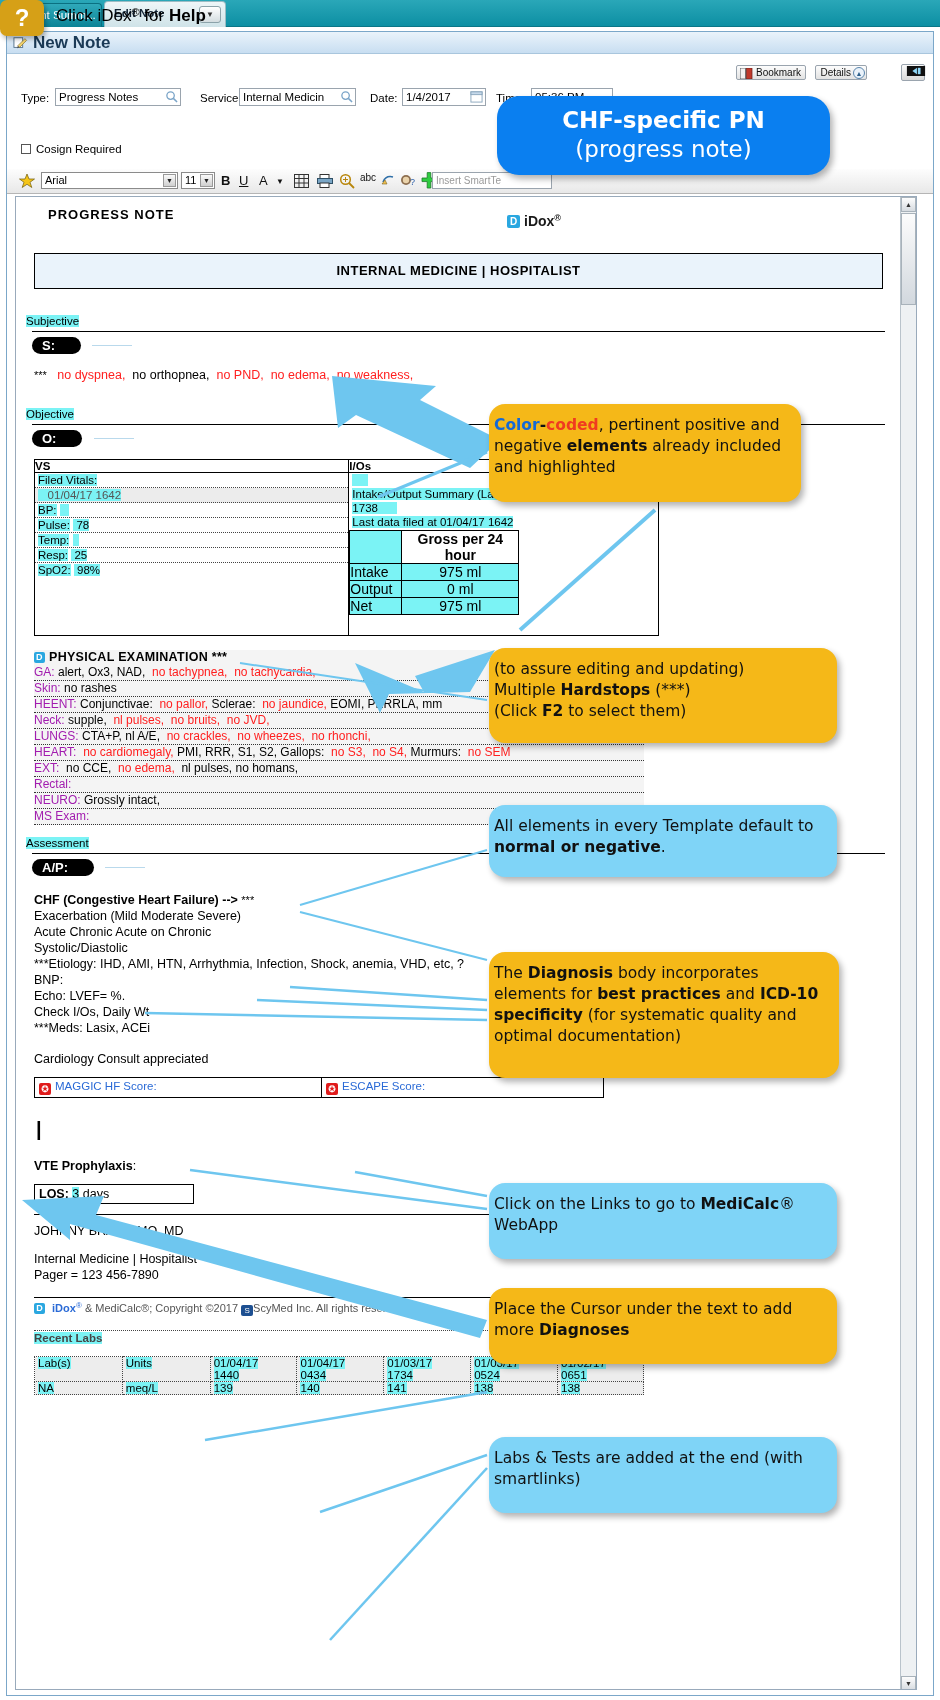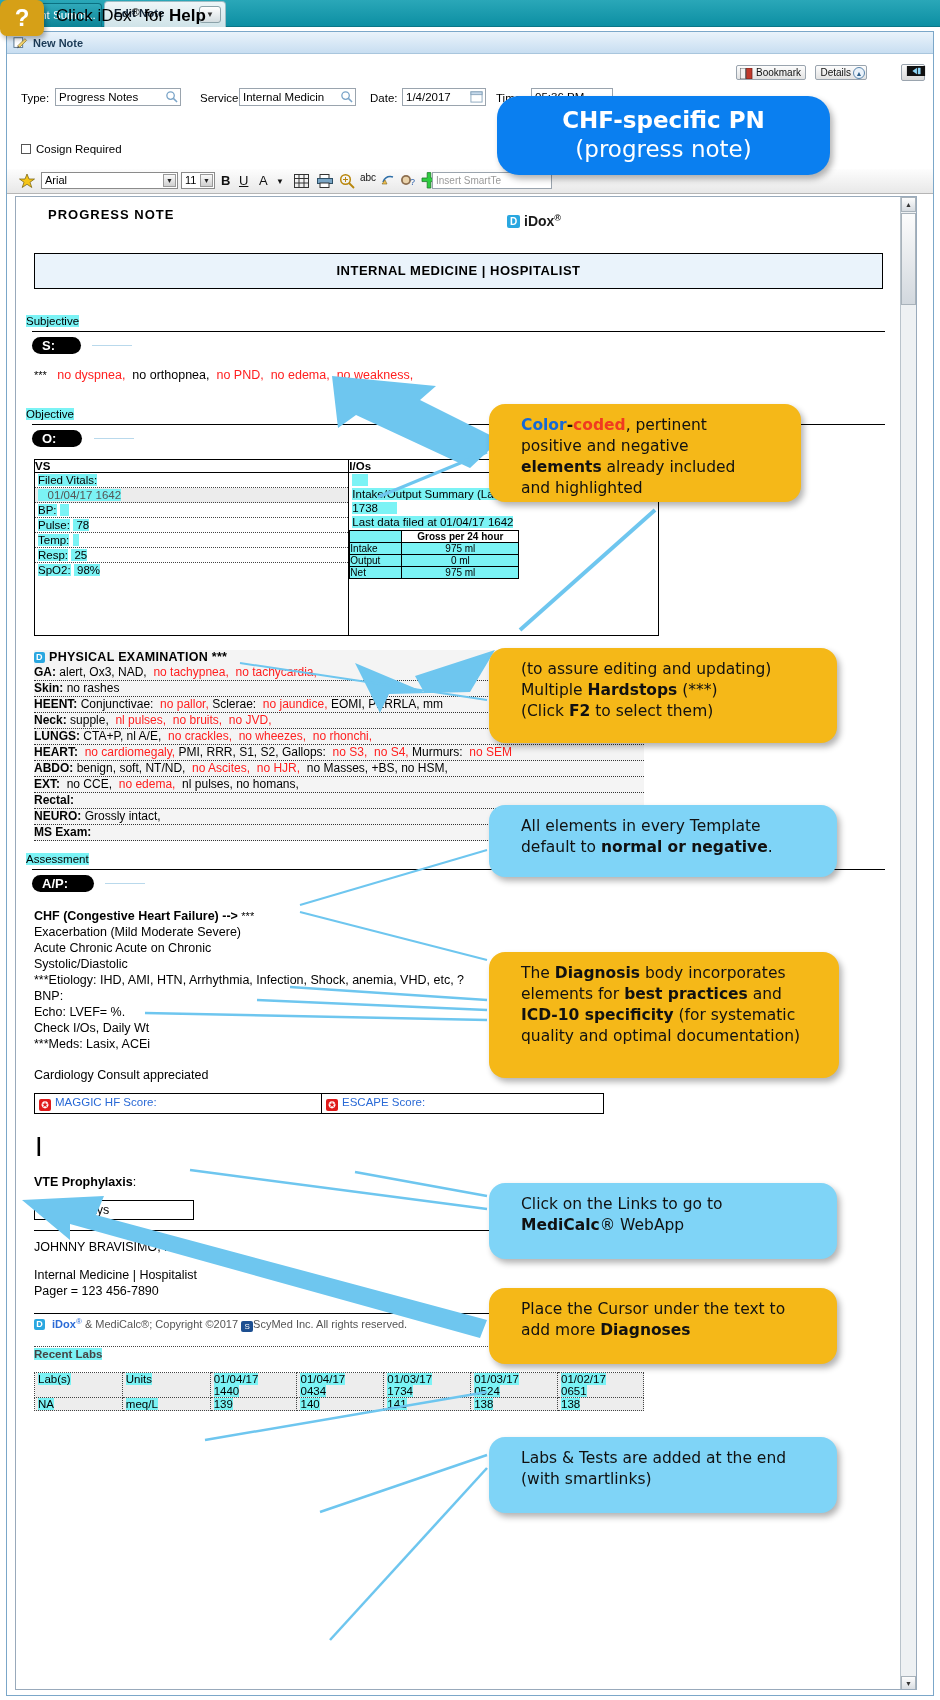--- a/index.html
+++ b/index.html
@@ -44,21 +44,21 @@
 
   
   #panel{
     position:absolute; left:6px; top:31px; width:928px; height:1665px;
     border:1px solid #7ba7c9; background:#ffffff;
   }
   #newnote-bar{
     position:absolute; left:0; top:0; width:926px; height:22px;
     background:linear-gradient(#eaf3fb,#c8def1);
     border-bottom:1px solid #a9c6dd;
-    font-size:11px; font-weight:bold; color:#1b3a56;
+    font-size:17px; font-weight:bold; color:#1b3a56;
     line-height:22px; padding-left:26px;
   }
   #pencil-icon{
     position:absolute; left:6px; top:4px; width:15px; height:14px;
   }
 
   
   .hdr-btn{
     position:absolute; height:15px; font-size:10px; line-height:13px;
     background:linear-gradient(#fdfdfd,#e2e2e2);
@@ -141,31 +141,31 @@
   .hl{ background:#7bf3f5; }
   .sect-label{ margin-top:26px; font-size:11.5px; }
   .rule{ border-top:1px solid #000; margin:4px 6px 0 6px; }
   .pill{
     display:inline-block; background:#000; color:#fff; font-weight:bold;
     font-size:13px; border-radius:9px; padding:1px 26px 1px 10px; margin:5px 0 0 6px;
   }
   .pill-after{ display:inline-block; width:40px; border-bottom:1px solid #b9d9ec; margin-left:8px; vertical-align:4px;}
 
   .redtxt{ color:#ff2020; }
-  .bluetxt{ color:#000000; font-weight:bold; }
+  .bluetxt{ color:#a21caf; font-weight:normal; }
   .body-line{ margin:4px 0 0 8px; font-size:12.5px; }
 
   
   #vstable{ margin:12px 8px 0 8px; width:625px; border:1px solid #000; border-collapse:collapse; }
   #vstable td{ border:1px solid #000; vertical-align:top; padding:0; }
   .vcell{ padding:1px 3px; font-size:11.5px; }
   .hdcell{ font-weight:bold; font-size:11.5px; padding:1px 3px; }
   .dotrow{ border-bottom:1px dotted #444; }
   .innertbl{ border-collapse:collapse; margin-top:1px; }
-  .innertbl td{ border:1px solid #000; font-size:10px; padding:0 4px; }
+  .innertbl td{ border:1px solid #000; font-size:14px; padding:0 4px; }
 
   
   #peblock{ margin:14px 8px 0 8px; width:610px; font-size:12px; background:#f4f4f4; }
   #pe-title{ font-weight:bold; font-size:12.5px; letter-spacing:.3px; margin-bottom:1px;}
   .pe-row{ border-top:1px dotted #333; border-bottom:1px dotted #333; padding:0; line-height:15px; }
   .pe-row:not(:first-child){ border-top:none; }
 
   
   .ap-line{ margin-left:8px; font-size:12.5px; line-height:16px; }
   #scorebar{ margin:10px 8px 0 8px; width:570px; border:1px solid #000; border-collapse:collapse;}
@@ -181,21 +181,21 @@
   .scy-ico{ display:inline-block;width:12px;height:11px;background:#1d4f91;color:#fff;
             font-size:8px;text-align:center;line-height:11px;border-radius:2px;vertical-align:-1px;}
   #labs-title{ margin:26px 8px 0 8px; font-weight:bold; font-size:13px;}
   #labstbl{ margin:12px 8px 0 8px; width:610px; border-collapse:collapse; font-size:11.5px;}
   #labstbl td{ border:1px dotted #444; padding:0 3px; vertical-align:top; background:#ededed;}
 
   
   .callout{
     position:absolute; border-radius:16px; color:#111;
     font-family:"DejaVu Sans", sans-serif; font-size:15.5px; line-height:21px;
-    padding:11px 32px; box-shadow:3px 4px 6px rgba(0,0,0,.30);
+    padding:11px 5px; box-shadow:3px 4px 6px rgba(0,0,0,.30);
   }
   .co-yellow{ background:#f5b818; }
   .co-blue  { background:#7fd4f7; }
   .co-brightblue{ background:#0a7ff0; color:#fff; text-align:center; font-weight:bold;}
   .co-b{ font-weight:bold; }
 
   #co-title{ left:497px; top:96px; width:333px; height:79px; border-radius:22px;
              font-size:23px; line-height:29px; padding-top:10px;}
   #co-title .sub{ font-weight:normal; }
   #co-color { left:489px; top:404px; width:312px; height:98px; }
@@ -503,27 +503,20 @@
         <div class="pe-row">
           <span class="bluetxt">HEART:</span>&nbsp;
           <span class="redtxt">no cardiomegaly,</span>
           <span>PMI, RRR, S1, S2, Gallops:</span>&nbsp;
           <span class="redtxt">no S3,</span>&nbsp;
           <span class="redtxt">no S4,</span>
           <span>Murmurs:</span>&nbsp;
           <span class="redtxt">no SEM</span>
         </div>
         <div class="pe-row">
-          <span class="bluetxt">ABDO:</span>
-          <span>benign, soft, NT/ND,</span>&nbsp;
-          <span class="redtxt">no Ascites,</span>&nbsp;
-          <span class="redtxt">no HJR,</span>&nbsp;
-          <span>no Masses,   +BS,   no HSM,</span>
-        </div>
-        <div class="pe-row">
           <span class="bluetxt">EXT:</span>&nbsp;
           <span>no CCE,</span>&nbsp;
           <span class="redtxt">no edema,</span>&nbsp;
           <span>nl  pulses,   no homans,</span>
         </div>
         <div class="pe-row">
           <span class="bluetxt">Rectal:</span>
         </div>
         <div class="pe-row">
           <span class="bluetxt">NEURO:</span>

